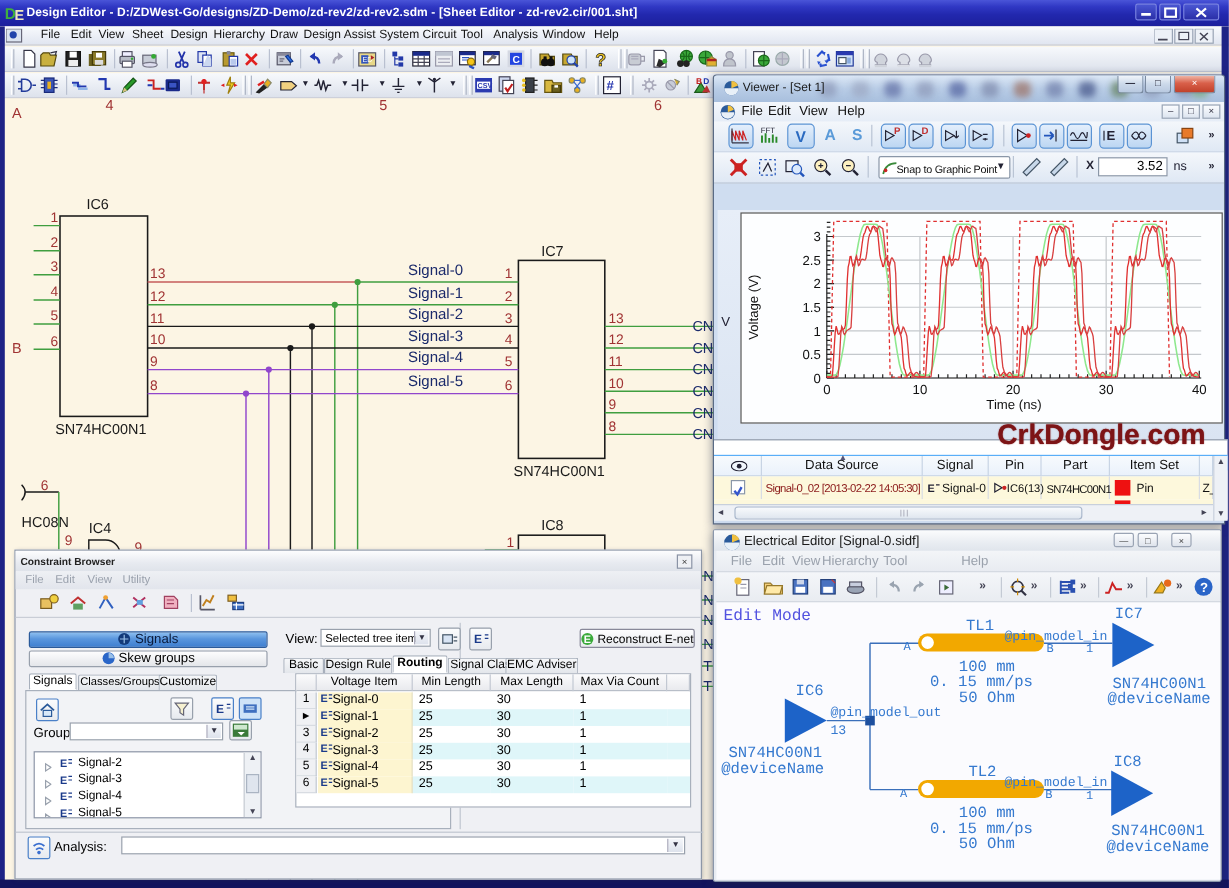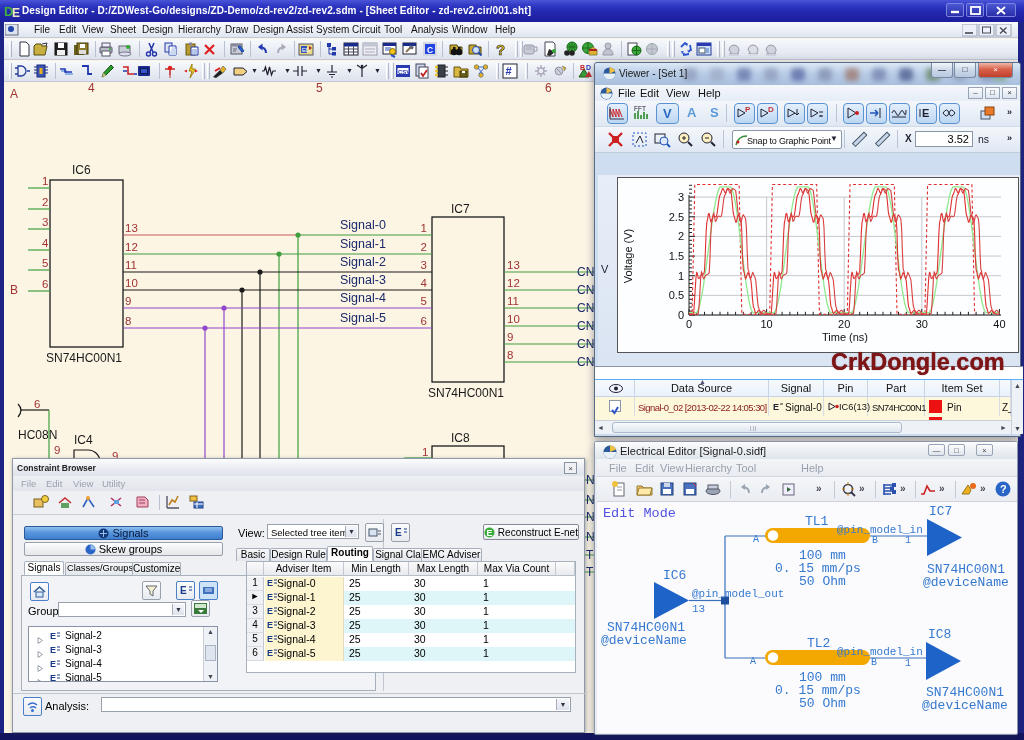--- a/index.html
+++ b/index.html
@@ -665,21 +665,21 @@
         <text x="2.5" y="9" font-size="9" font-weight="bold" fill="#fff">E</text>
       </svg> Reconstruct E-net</div>
 <div class="cbtab" style="left:223px;top:89px;width:34px">Basic</div>
 <div class="cbtab" style="left:257px;top:89px;width:57px">Design Rule</div>
 <div class="cbtab" style="left:314px;top:87px;width:46px;height:15px;background:#fff;border-bottom:1px solid #fff;z-index:3;font-weight:bold"> Routing</div>
 <div class="cbtab" style="left:360px;top:89px;width:60px">Signal Class</div>
 <div class="cbtab" style="left:408px;top:89px;width:61px">EMC Adviser</div>
 <div style="position:absolute;left:233px;top:102px;width:330px;height:112px;border:1px solid #a8b0bc;background:#fff">
 <div style="position:absolute;left:0;top:0;width:328px;height:14px;background:linear-gradient(180deg,#fbfbfc,#e9eaee);border-bottom:1px solid #b8bec8"></div>
 <div style="position:absolute;left:0px;top:0;width:17px;height:14px;border-right:1px solid #c2c8d2;font-size:10px;text-align:center;padding-top:1px;white-space:nowrap;overflow:hidden"></div>
-<div style="position:absolute;left:17px;top:0;width:80px;height:14px;border-right:1px solid #c2c8d2;font-size:10px;text-align:center;padding-top:1px;white-space:nowrap;overflow:hidden">Adviser Item</div>
+<div style="position:absolute;left:17px;top:0;width:80px;height:14px;border-right:1px solid #c2c8d2;font-size:10px;text-align:center;padding-top:1px;white-space:nowrap;overflow:hidden">Voltage Item</div>
 <div style="position:absolute;left:97px;top:0;width:65px;height:14px;border-right:1px solid #c2c8d2;font-size:10px;text-align:center;padding-top:1px;white-space:nowrap;overflow:hidden">Min Length</div>
 <div style="position:absolute;left:162px;top:0;width:69px;height:14px;border-right:1px solid #c2c8d2;font-size:10px;text-align:center;padding-top:1px;white-space:nowrap;overflow:hidden">Max Length</div>
 <div style="position:absolute;left:231px;top:0;width:78px;height:14px;border-right:1px solid #c2c8d2;font-size:10px;text-align:center;padding-top:1px;white-space:nowrap;overflow:hidden">Max Via Count</div>
 <div style="position:absolute;left:309px;top:0;width:19px;height:14px;border-right:1px solid #c2c8d2;font-size:10px;text-align:center;padding-top:1px;white-space:nowrap;overflow:hidden"></div>
 <div style="position:absolute;left:0;top:15px;width:17px;height:14px;background:#f0f1f4;border-right:1px solid #c2c8d2;border-bottom:1px solid #d8dce2;font-size:10px;text-align:center">1</div>
 <div style="position:absolute;left:18px;top:15px;width:79px;height:14px;background:#fdf5d0;border-right:1px solid #e2dcc0;font-size:10.5px;padding-left:2px"><svg width="10" height="10" style="vertical-align:-1px">
           <text x="0" y="8" font-size="9" font-weight="bold" fill="#1a3a8a">E</text>
           <path d="M7 2h3M7 5h3" stroke="#1a3a8a"></path>
         </svg>Signal-0</div>
 <div style="position:absolute;left:97px;top:15px;width:65px;height:14px;background:#ffffff;font-size:10.5px;padding-left:5px">25</div>

